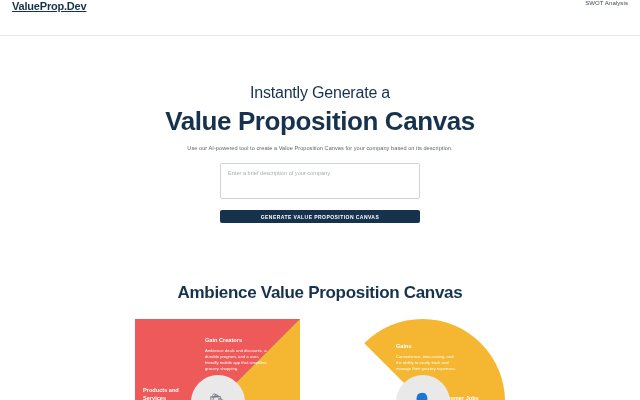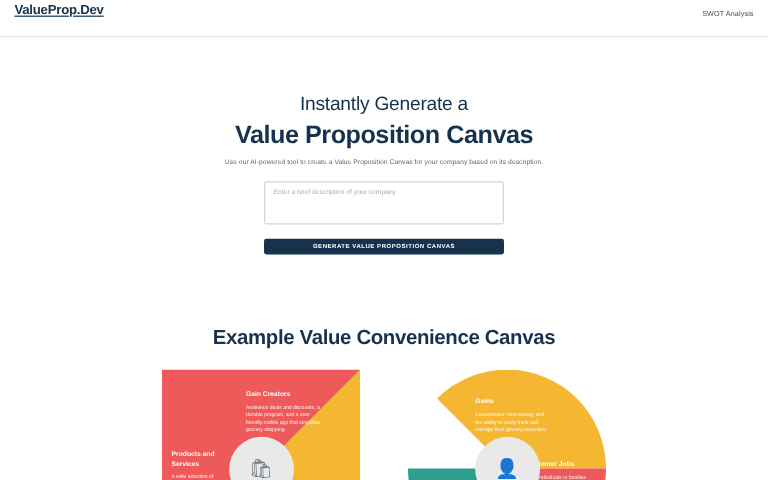--- a/index.html
+++ b/index.html
@@ -7,25 +7,25 @@
     margin: 0; padding: 0;
     width: 640px; height: 400px;
     overflow: hidden;
     background: #ffffff;
     font-family: "Liberation Sans", sans-serif;
     color: #2b3a4a;
   }
 
   
   .site-header {
-    height: 26px;
+    height: 36px;
     display: flex;
-    align-items: flex-end;
+    align-items: flex-start;
     justify-content: space-between;
-    padding: 15px 12px;
+    padding: 0 12px;
     border-bottom: 1px solid #e8e8e8;
   }
   .brand {
     font-size: 11px;
     font-weight: bold;
     letter-spacing: -0.2px;
     color: #17324d;
   }
   .nav-link {
     font-size: 6px;
@@ -39,21 +39,21 @@
     padding-top: 48px;
     text-align: center;
   }
   .hero-line1 {
     font-size: 16px;
     font-weight: normal;
     color: #17324d;
     letter-spacing: -0.2px;
   }
   .hero-line2 {
-    font-size: 21px;
+    font-size: 26px;
     font-weight: bold;
     color: #17324d;
     margin-top: 4px;
     letter-spacing: -0.4px;
   }
   .hero-sub {
     font-size: 5.6px;
     color: #5a6775;
     margin-top: 8px;
     letter-spacing: 0.05px;
@@ -209,21 +209,21 @@
   <div class="hero-line1">Instantly Generate a</div>
   <div class="hero-line2">Value Proposition Canvas</div>
   <div class="hero-sub">Use our AI-powered tool to create a Value Proposition Canvas for your company based on its description.</div>
 
   <div class="form-wrap">
     <textarea class="desc-input" placeholder="Enter a brief description of your company" style=""></textarea>
     <button class="cta-button">GENERATE VALUE PROPOSITION CANVAS</button>
   </div>
 </div>
 
-<div class="example-title">Example Value Convenience Canvas</div>
+<div class="example-title">Ambience Value Proposition Canvas</div>
 
 <div class="canvas-row">
 
   <div class="canvas-block">
     <div class="vp-square">
       <div class="sq-teal"></div>
       <div class="sq-red"></div>
       <div class="sq-yellow"></div>
 
       <div class="lbl lbl-gain">

